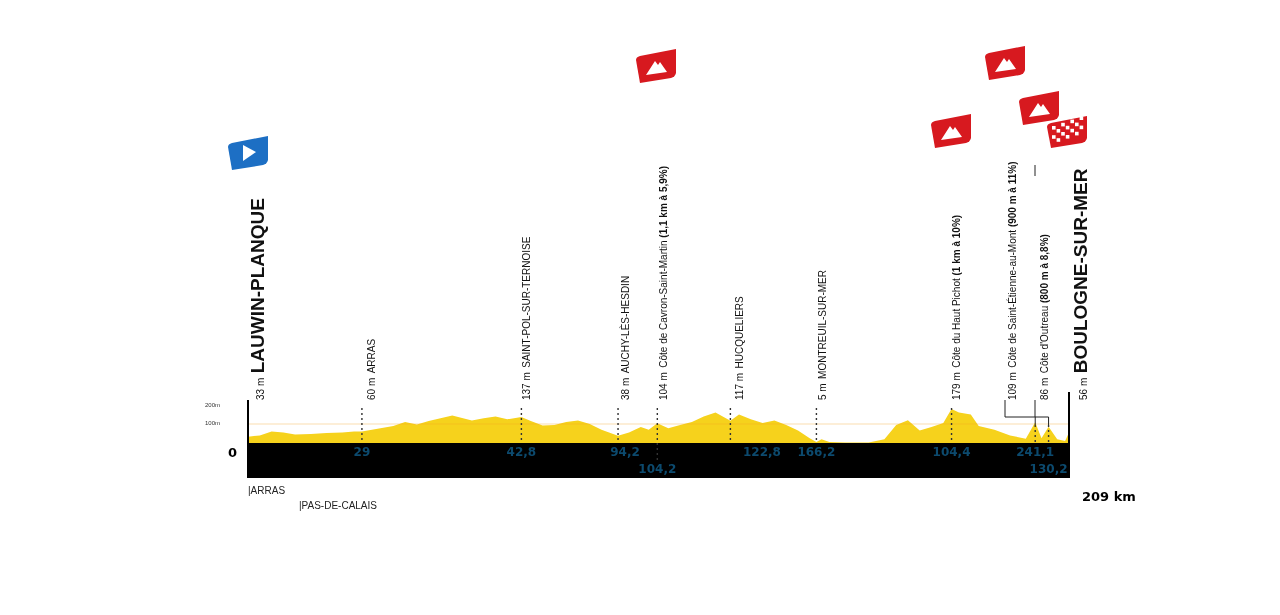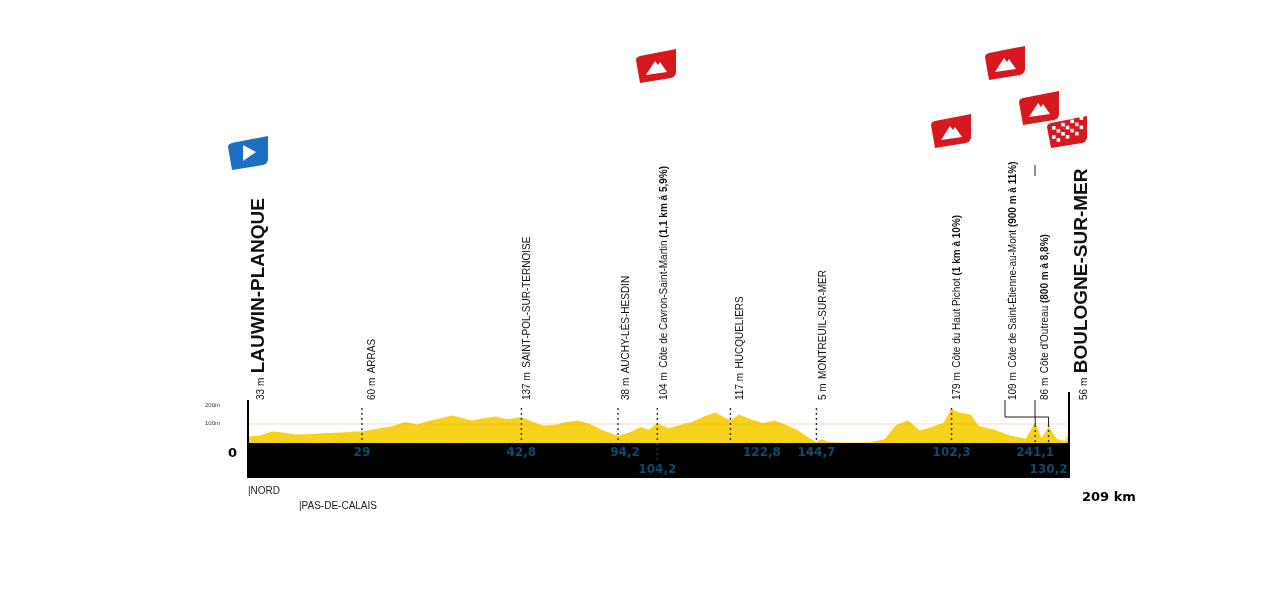--- a/index.html
+++ b/index.html
@@ -85,35 +85,35 @@
           <rect x="1075.0" y="131.8" width="3.6" height="3.6" fill="#fff"></rect>
         </g>
       </g>
   </svg>
   <div id="labels">
       <span class="km-label" style="left: 361.919px; top: 445px;">29</span>
       <span class="km-label" style="left: 521.405px; top: 445px;">42,8</span>
       <span class="km-label" style="left: 625px; top: 445px;">94,2</span>
       <span class="km-label" style="left: 657.322px; top: 462px;">104,2</span>
       <span class="km-label" style="left: 762px; top: 445px;">122,8</span>
-      <span class="km-label" style="left: 816.415px; top: 445px;">144,7</span>
-      <span class="km-label" style="left: 951.546px; top: 445px;">102,3</span>
+      <span class="km-label" style="left: 816.415px; top: 445px;">166,2</span>
+      <span class="km-label" style="left: 951.546px; top: 445px;">104,4</span>
       <span class="km-label" style="left: 1035.22px; top: 445px;">241,1</span>
       <span class="km-label" style="left: 1048.57px; top: 462px;">130,2</span>
       <div class="vlabel" style="left: 361px; top: 400px;"><span class="alt">60 m</span> <span class="name">ARRAS</span></div>
       <div class="vlabel" style="left: 516px; top: 400px;"><span class="alt">137 m</span> <span class="name">SAINT-POL-SUR-TERNOISE</span></div>
       <div class="vlabel" style="left: 615px; top: 400px;"><span class="alt">38 m</span> <span class="name">AUCHY-LÈS-HESDIN</span></div>
       <div class="vlabel" style="left: 653px; top: 400px;"><span class="alt">104 m</span> <span class="name">Côte de Cavron-Saint-Martin</span><span class="name" style="font-weight:bold"> (1,1 km à 5,9%)</span></div>
       <div class="vlabel" style="left: 729px; top: 400px;"><span class="alt">117 m</span> <span class="name">HUCQUELIERS</span></div>
       <div class="vlabel" style="left: 812px; top: 400px;"><span class="alt">5 m</span> <span class="name">MONTREUIL-SUR-MER</span></div>
       <div class="vlabel" style="left: 946px; top: 400px;"><span class="alt">179 m</span> <span class="name">Côte du Haut Pichot</span><span class="name" style="font-weight:bold"> (1 km à 10%)</span></div>
       <div class="vlabel" style="left: 1002px; top: 400px;"><span class="alt">109 m</span> <span class="name">Côte de Saint-Étienne-au-Mont</span><span class="name" style="font-weight:bold"> (900 m à 11%)</span></div>
       <div class="vlabel" style="left: 1034px; top: 400px;"><span class="alt">86 m</span> <span class="name">Côte d'Outreau</span><span class="name" style="font-weight:bold"> (800 m à 8,8%)</span></div>
       <div class="vlabel" style="left: 247px; top: 400px;"><span class="alt">33 m</span> <span class="big">LAUWIN-PLANQUE</span></div>
       <div class="vlabel" style="left: 1070px; top: 400px;"><span class="alt">56 m</span> <span class="big">BOULOGNE-SUR-MER</span></div>
     </div>
   <span class="scale-label" style="left:205px;top:402px;">200m</span>
   <span class="scale-label" style="left:205px;top:420px;">100m</span>
   <span class="zero-label" style="left:228px;top:445px;">0</span>
   <span class="total-label" style="left:1082px;top:445px;margin-top:44px;">209 km</span>
-  <span class="region-label" style="left:248px;top:485px;">|NORD</span>
+  <span class="region-label" style="left:248px;top:485px;">|ARRAS</span>
   <span class="region-label" style="left:255px;top:500px;padding-left:44px;">|PAS-DE-CALAIS</span>
 </div>
 
 </body></html>

